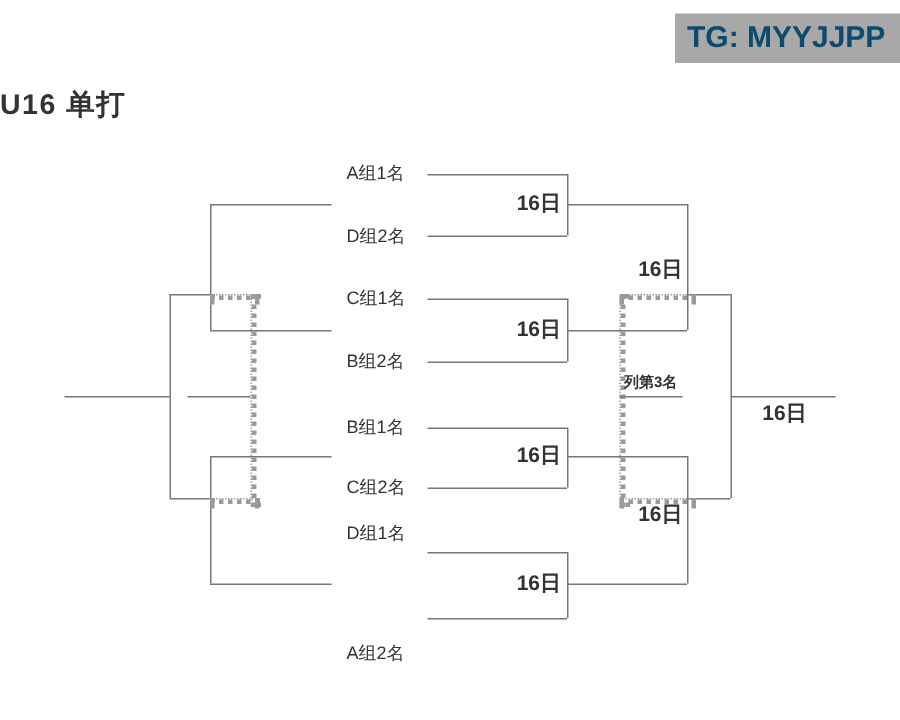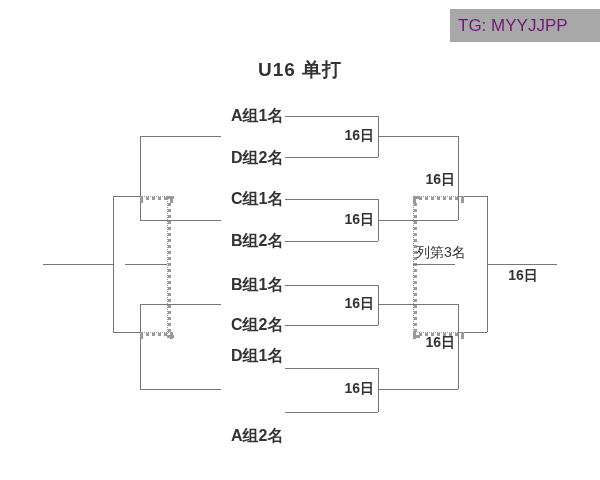--- a/index.html
+++ b/index.html
@@ -5,43 +5,43 @@
   html,body{margin:0;padding:0;background:#fff;}
   #stage{
     position:relative;width:600px;height:480px;background:#ffffff;overflow:hidden;
     font-family:"Liberation Sans","DejaVu Sans",sans-serif;color:#333;
   }
   .h{position:absolute;height:0;border-top:1px solid #777;}
   .v{position:absolute;width:0;border-left:1px solid #777;}
   .dot{border-color:#9a9a9a;border-style:dotted;}
   .team{
     position:absolute;left:231px;transform:translateY(-50%);
-    font-size:16px;font-weight:700;white-space:nowrap;
+    font-size:12px;font-weight:400;white-space:nowrap;
   }
   .date{
     position:absolute;transform:translateY(-50%);
     font-size:14px;font-weight:600;white-space:nowrap;
   }
   .date.qf{right:226px;}
   .date.sf{right:145px;}
   .matchlabel{
     position:absolute;transform:translateY(-100%);
-    font-size:14px;font-weight:400;white-space:nowrap;
+    font-size:10px;font-weight:700;white-space:nowrap;
   }
   .finaldate{
     position:absolute;left:489px;top:267px;width:68px;text-align:center;
     font-size:14px;font-weight:600;
   }
   #title{
-    position:absolute;left:0;top:57px;width:600px;text-align:center;
+    position:absolute;left:0;top:57px;width:600px;text-align:left;
     font-size:19px;font-weight:700;letter-spacing:1px;
   }
   .badge{
-    position:absolute;background:#a8a8a8;color:#701a75;
-    font-size:17px;white-space:nowrap;overflow:hidden;
+    position:absolute;background:#a8a8a8;color:#0c4a6e;
+    font-size:20px;white-space:nowrap;overflow:hidden;font-weight:bold;
   }
   #badge-top{left:450px;top:9px;width:150px;height:33px;line-height:33px;padding-left:8px;box-sizing:border-box;}
   #badge-bottom{left:10px;top:440px;width:150px;height:30px;line-height:30px;text-align:center;}
 </style>
 </head>
 <body>
 
 <div id="stage">
 
   <div id="badge-top" class="badge">TG: MYYJJPP</div>

